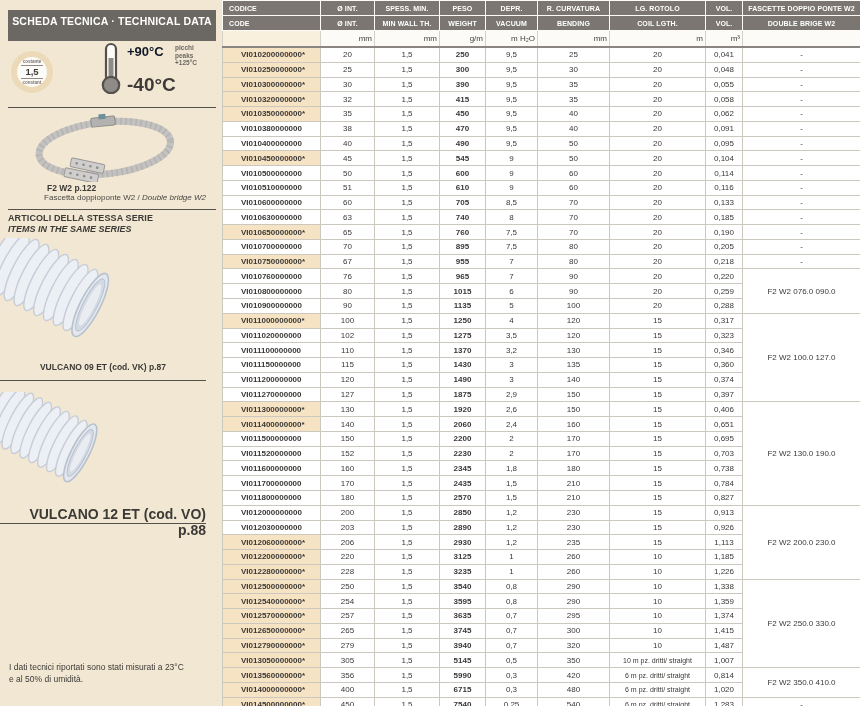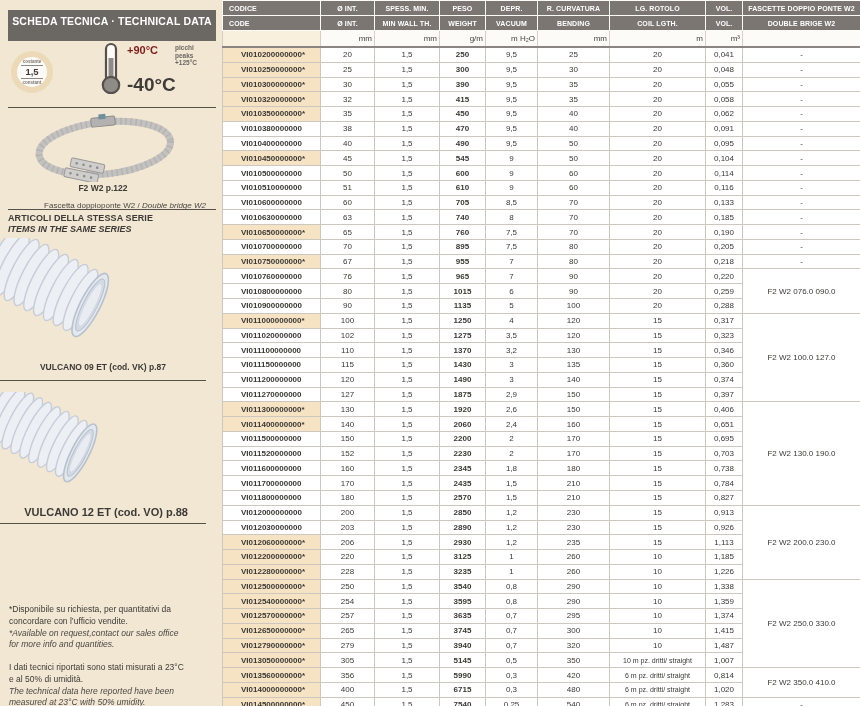--- a/index.html
+++ b/index.html
@@ -19,38 +19,38 @@
   }
   .badge{
     position:absolute;left:11px;top:51px;width:30px;height:30px;
     border:6px solid #ecd9b8;border-radius:50%;background:#fdfbf7;
     display:flex;flex-direction:column;align-items:center;justify-content:center;
   }
   .badge .tiny{font-size:4.5px;font-weight:bold;color:#7a7570;line-height:5px;}
   .badge .val{font-size:9.5px;font-weight:bold;color:#3c3a37;line-height:10px;}
   .badge .rule{width:22px;height:1px;background:#8f8a84;margin:1px 0;}
   .thermo{position:absolute;left:96px;top:42px;width:30px;height:52px;}
-  .tmax{position:absolute;left:127px;top:44px;font-size:11px;font-weight:bold;color:#7f1d1d;}
+  .tmax{position:absolute;left:127px;top:44px;font-size:13px;font-weight:bold;color:#0f172a;}
   .tmin{position:absolute;left:127px;top:74px;font-size:19px;font-weight:bold;color:#3f3b38;}
   .peaks{position:absolute;left:175px;top:44px;font-size:6.5px;font-weight:bold;color:#6b6763;line-height:7.5px;white-space:pre-line;}
   .divider{position:absolute;height:1px;background:#55514d;}
   .d1{left:8px;top:107px;width:208px;}
   .d2{left:8px;top:209px;width:208px;}
   .d3{left:0px;top:380px;width:206px;}
   .d4{left:0px;top:523px;width:206px;}
   .clamp{position:absolute;left:28px;top:112px;width:155px;height:70px;}
-  .clamp-ref{position:absolute;left:0;top:183px;width:206px;text-align:center;font-size:8.5px;font-weight:bold;color:#3c3a37;}
-  .clamp-cap{position:absolute;left:0;top:193px;width:206px;text-align:right;font-size:8px;color:#4a4845;margin-top:8px;}
+  .clamp-ref{position:absolute;left:0;top:183px;width:206px;text-align:left;font-size:8.5px;font-weight:bold;color:#3c3a37;padding-left:47px;}
+  .clamp-cap{position:absolute;left:0;top:193px;width:206px;text-align:right;font-size:8px;color:#4a4845;}
   .clamp-cap .en{font-style:italic;}
   .series-it{position:absolute;left:8px;top:213px;font-size:9px;font-weight:bold;color:#3c3a37;letter-spacing:.1px;}
   .series-en{position:absolute;left:8px;top:224px;font-size:9px;font-weight:bold;font-style:italic;color:#3c3a37;}
   .hose1{position:absolute;left:-6px;top:238px;width:145px;height:125px;}
   .hose2{position:absolute;left:-6px;top:392px;width:130px;height:115px;}
   .cap1{position:absolute;left:0;top:362px;width:206px;text-align:center;font-size:8.5px;font-weight:bold;color:#3c3a37;}
-  .cap2{position:absolute;left:0;top:506px;width:188px;text-align:right;font-size:11px;font-weight:bold;color:#3c3a37;}
+  .cap2{position:absolute;left:0;top:506px;width:206px;text-align:right;font-size:14px;font-weight:bold;color:#3c3a37;}
   .note{position:absolute;left:9px;width:205px;font-size:8.5px;line-height:11.5px;color:#3c3a37;white-space:pre-line;}
   .note .en{font-style:italic;color:#4a4845;display:block;line-height:10.5px;margin-top:1px;}
   .n1{top:604px;}
   .n2{top:662px;}
   
   table.vtab{
     position:absolute;left:222px;top:0;width:638px;
     border-collapse:collapse;table-layout:fixed;
     font-size:8px;
   }
@@ -162,26 +162,22 @@
       <ellipse cx="70" cy="0" rx="8" ry="31" fill="#eceff4" stroke="#c6cdd8" stroke-width="1.4"></ellipse>
       <ellipse cx="80" cy="0" rx="8" ry="31" fill="#eceff4" stroke="#c6cdd8" stroke-width="1.4"></ellipse>
       <ellipse cx="90" cy="0" rx="9" ry="32" fill="#e3e8ef" stroke="#b7c0cd" stroke-width="1.6"></ellipse>
       <ellipse cx="90" cy="0" rx="6.3" ry="26" fill="#d4dae4" stroke="#b7c0cd" stroke-width="1"></ellipse>
       <ellipse cx="90" cy="0" rx="4" ry="21" fill="#e9edf2"></ellipse>
     </g>
   </svg>
   <div class="cap2">VULCANO 12 ET (cod. VO) p.88</div>
   <div class="divider d4"></div>
 
-  <div class="note n1"><span>*Disponibile su richiesta, per quantitativi da
-concordare con l’ufficio vendite.</span><span class="en">*Available on request,contact our sales office
-for more info and quantities.</span></div>
   <div class="note n2"><span>I dati tecnici riportati sono stati misurati a 23°C
-e al 50% di umidità.</span><span class="en">The technical data here reported have been
-measured at 23°C with 50% umidity.</span></div>
+e al 50% di umidità.</span></div>
 </div>
 
 <table class="vtab">
   <colgroup>
       <col style="width: 98px;">
       <col style="width: 54px;">
       <col style="width: 65px;">
       <col style="width: 46px;">
       <col style="width: 52px;">
       <col style="width: 72px;">

